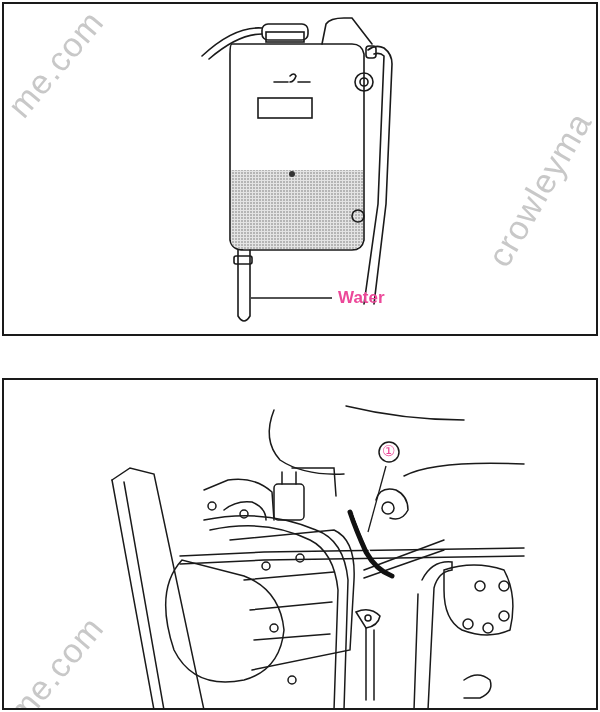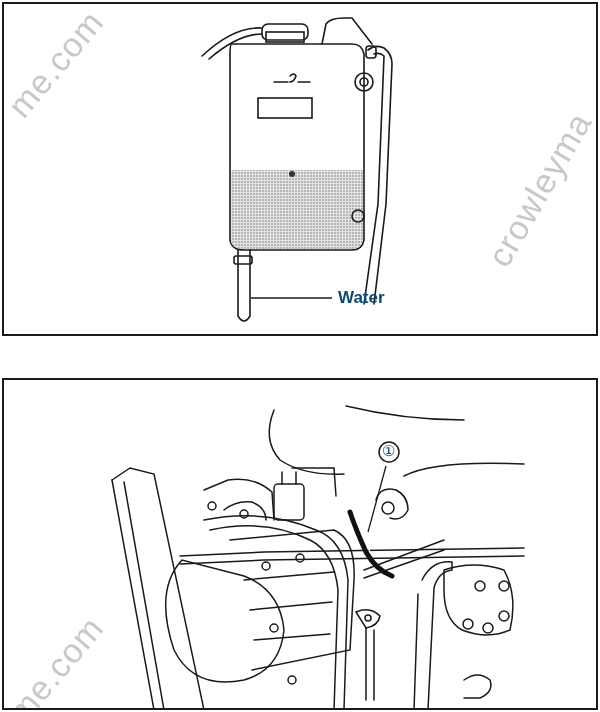--- a/index.html
+++ b/index.html
@@ -1,21 +1,21 @@
 <!DOCTYPE html>
 <html><head>
 <meta charset="utf-8">
 <style>
   html,body{margin:0;padding:0;background:#fff;}
   body{width:600px;height:712px;position:relative;overflow:hidden;font-family:"Liberation Sans",sans-serif;}
   .panel{position:absolute;border:2px solid #1a1a1a;background:#fff;overflow:hidden;box-sizing:border-box;}
   #p1{left:2px;top:2px;width:596px;height:334px;}
   #p2{left:2px;top:378px;width:596px;height:332px;}
   svg{position:absolute;left:0;top:0;}
-  .label{position:absolute;font-weight:bold;color:#0c4a6e;}
+  .label{position:absolute;font-weight:bold;color:#ec4899;}
   .wm{position:absolute;color:#c8c8c8;font-size:34px;transform-origin:left top;white-space:nowrap;letter-spacing:1px;}
 </style>
 </head>
 <body>
 
 <div class="panel" id="p1">
   <svg width="596" height="334" viewBox="0 0 596 334">
     <defs>
       <pattern id="dots" width="3" height="3" patternUnits="userSpaceOnUse">
         <rect width="3" height="3" fill="#e4e4e4"></rect>

